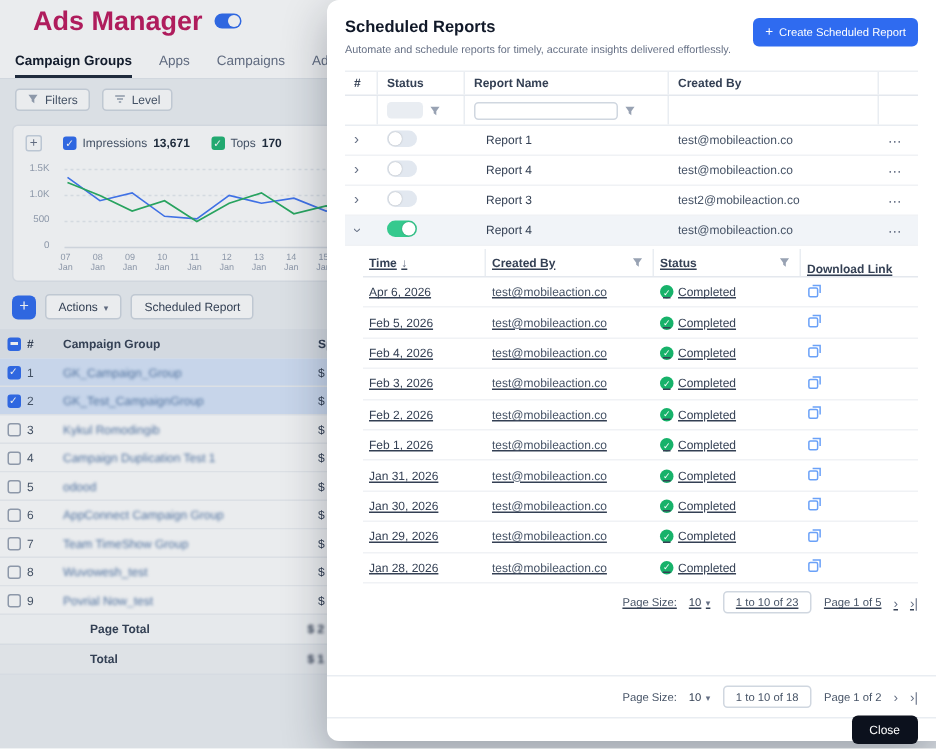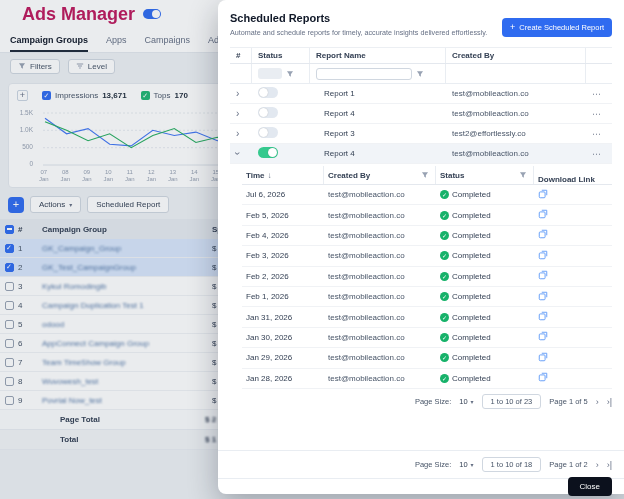--- a/index.html
+++ b/index.html
@@ -56,21 +56,21 @@
   .camp-row .c-spend { color:#344054; }
   .totals-row { display:flex; height:20px; align-items:center; font-size:8px; font-weight:700; color:#344054; border-bottom:1px solid #e9edf2; background:#fbfcfd; position:relative; }
   .totals-row.total { background:#f2f4f7; }
   .t-label { margin-left:60px; }
   .t-value { position:absolute; left:205px; filter:blur(1px); }
 
   .dim { position:absolute; inset:0; background:rgba(52,64,84,0.10); }
 
   
   .modal { position:absolute; top:0; left:218px; right:0; height:494px; background:#fff; border-radius:8px 0 0 8px; box-shadow:0 10px 30px rgba(16,24,40,0.30); display:flex; flex-direction:column; font-size:8px; }
-  .m-header { display:flex; justify-content:space-between; align-items:flex-end; padding:12px 12px 10px; }
+  .m-header { display:flex; justify-content:space-between; align-items:flex-start; padding:12px 12px 10px; }
   .m-title { font-size:11px; font-weight:700; color:#101828; }
   .m-sub { font-size:7.2px; color:#667085; margin-top:4px; white-space:nowrap; }
   .create-btn { background:#2f6bf0; color:#fff; border-radius:4px; font-size:7.5px; padding:5px 8px; display:flex; gap:4px; align-items:center; white-space:nowrap; }
   .create-plus { font-size:9px; line-height:7px; }
 
   .m-table { margin:0 12px; }
   .mt-header, .mt-filter { display:flex; align-items:center; }
   .mt-header { height:17px; border-top:1px solid #eceff3; border-bottom:1px solid #e4e8ee; font-weight:700; color:#344054; }
   .mt-header > span, .mt-filter > span { height:100%; display:flex; align-items:center; padding-left:6px; border-right:1px solid #e9edf2; gap:4px; }
   .mt-header > span:last-child, .mt-filter > span:last-child { border-right:none; }
@@ -88,21 +88,21 @@
   .report-row .mc-created { color:#475467; }
   .report-row.expanded { background:#f1f4f8; }
   .chev { color:#667085; font-size:10px; display:inline-block; }
   .expanded .chev { transform:rotate(90deg); }
   .toggle { width:20px; height:11px; border-radius:6px; background:#e2e8f0; position:relative; display:inline-block; }
   .toggle .knob { position:absolute; left:1px; top:1px; width:9px; height:9px; border-radius:50%; background:#fff; box-shadow:0 0 1px rgba(0,0,0,.3); }
   .enabled .toggle { background:#35c98e; }
   .enabled .toggle .knob { left:auto; right:1px; }
   .dots { color:#667085; font-size:9px; letter-spacing:1px; }
 
-  .sub-table { margin:2px 12px 0 24px; }
+  .sub-table { margin:2px 12px 0 24px;text-decoration:underline; }
   .st-header { display:flex; height:19px; align-items:center; border-bottom:1px solid #e4e8ee; font-weight:700; color:#344054; }
   .st-header > span { height:100%; display:flex; align-items:center; justify-content:space-between; padding:0 6px 0 4px; border-right:1px solid #e9edf2; }
   .st-header > span:last-child { border-right:none;align-items:flex-end; }
   .sc-time { width:82px; }
   .sc-created { width:112px; }
   .sc-status { width:98px; }
   .sc-dl { width:76px; }
   .sort-arrow { color:#667085; font-size:8px; margin-left:3px; }
   .hdr-txt { display:flex; align-items:center; }
   .sub-row { display:flex; height:20.4px; align-items:center; border-bottom:1px solid #f0f2f5; }
@@ -427,21 +427,21 @@
         <span class="mc-status"><span class="toggle"><span class="knob"></span></span></span>
         <span class="mc-name">Report 4</span>
         <span class="mc-created">test@mobileaction.co</span>
         <span class="mc-actions"><span class="dots">⋯</span></span>
       </div>
 
       <div class="report-row">
         <span class="mc-exp"><span class="chev">›</span></span>
         <span class="mc-status"><span class="toggle"><span class="knob"></span></span></span>
         <span class="mc-name">Report 3</span>
-        <span class="mc-created">test2@effortlessly.co</span>
+        <span class="mc-created">test2@mobileaction.co</span>
         <span class="mc-actions"><span class="dots">⋯</span></span>
       </div>
 
       <div class="report-row enabled expanded">
         <span class="mc-exp"><span class="chev">›</span></span>
         <span class="mc-status"><span class="toggle"><span class="knob"></span></span></span>
         <span class="mc-name">Report 4</span>
         <span class="mc-created">test@mobileaction.co</span>
         <span class="mc-actions"><span class="dots">⋯</span></span>
       </div>
@@ -467,21 +467,21 @@
         <svg class="funnel" viewBox="0 0 10 10">
             <path d="M1.2 1.5h7.6L6.1 5.2v3.3L3.9 6.9V5.2Z"></path>
           </svg>
       </span>
       <span class="sc-dl">
           <span>Download Link</span>
         </span>
     </div>
 
       <div class="sub-row">
-        <span class="sc-time">Jul 6, 2026</span>
+        <span class="sc-time">Apr 6, 2026</span>
         <span class="sc-created">test@mobileaction.co</span>
         <span class="sc-status">
           <span class="badge">
             <span class="badge-dot">✓</span>
             <span>Completed</span>
           </span>
         </span>
         <span class="sc-dl">
           <svg class="dl-ico" viewBox="0 0 12 12">
             <rect x="1.5" y="3.5" width="7" height="7" rx="1.2" fill="none" stroke="#6aa1f8" stroke-width="1.2"></rect>

